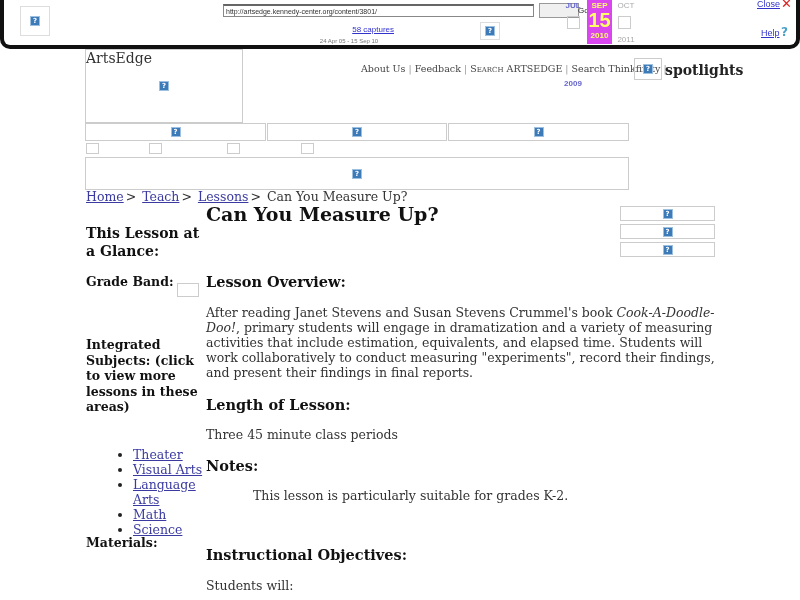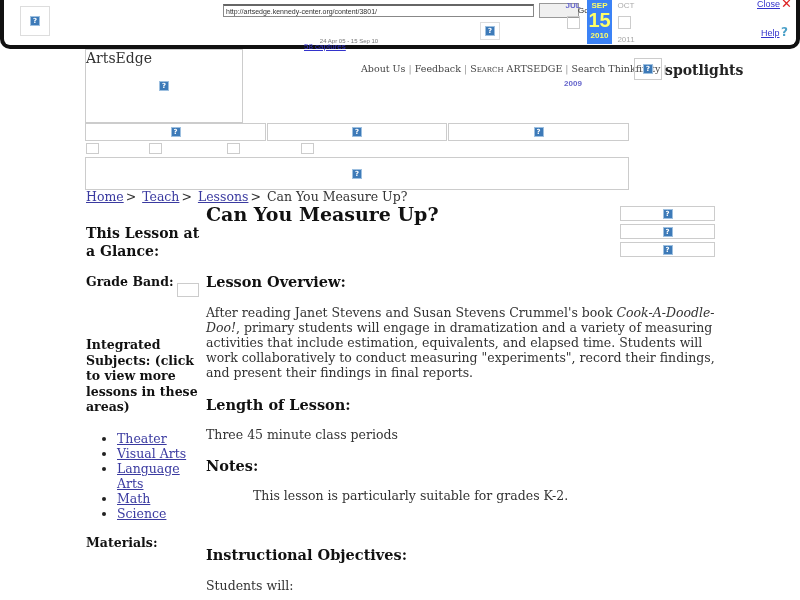--- a/index.html
+++ b/index.html
@@ -34,36 +34,36 @@
     position: absolute; left: 219px; top: 10px; width: 311px; height: 13px;
     border: 1px solid #888; border-top: 2px solid #666; font-size: 7px; line-height: 11px;
     padding-left: 2px; color: #333; background: #fff;
     font-family: "Liberation Sans", sans-serif;
   }
   .wb-go {
     position: absolute; left: 535px; top: 9px; width: 18px; height: 15px;
     border: 1px solid #999; background: #f0f0f0; font-size: 8px; line-height: 13px; text-align: center; padding-left: 38px;
   }
   .wb-captures {
-    position: absolute; left: 300px; top: 31px; width: 90px; text-align: left;
-    font-size: 8px; color: #33c; text-decoration: underline; margin-top: 17px;
+    position: absolute; left: 300px; top: 31px; width: 90px; text-align: right;
+    font-size: 8px; color: #33c; text-decoration: underline;
   }
   .wb-range {
     position: absolute; left: 300px; top: 44px; width: 90px; text-align: center;
     font-size: 6px; color: #777;
   }
   .wb-qbox {
     position: absolute; left: 476px; top: 28px; width: 20px; height: 18px;
     border: 1px solid #ddd; display: flex; align-items: center; justify-content: center;
   }
   .wb-month { position: absolute; top: 7px; font-size: 8px; font-weight: bold; width: 22px; text-align: center; }
   .wb-year { position: absolute; top: 41px; font-size: 8px; font-weight: bold; width: 22px; text-align: center; }
   .wb-empty { position: absolute; top: 22px; width: 13px; height: 13px; border: 1px solid #ccc; }
   .wb-cur {
-    position: absolute; left: 583px; top: 6px; width: 25px; height: 44px; background: #3b82f6;
+    position: absolute; left: 583px; top: 6px; width: 25px; height: 44px; background: #d946ef;
   }
   .wb-cur .m { color: #ff6; font-size: 8px; font-weight: bold; text-align: center; margin-top: 1px; }
   .wb-cur .d { color: #ff6; font-size: 20px; font-weight: bold; text-align: center; line-height: 20px; }
   .wb-cur .y { color: #ff6; font-size: 8px; font-weight: bold; text-align: center; margin-top: 1px; }
   .wb-close { position: absolute; left: 753px; top: 5px; font-size: 9px; color: #33c; text-decoration: underline; }
   .wb-x { position: absolute; left: 777px; top: 2px; color: #d22; font-size: 13px; font-weight: bold; font-family: "DejaVu Sans", sans-serif; }
   .wb-help { position: absolute; left: 757px; top: 34px; font-size: 9px; color: #33c; text-decoration: underline; }
   .wb-qm { position: absolute; left: 777px; top: 31px; color: #4aa0c8; font-size: 12px; font-weight: bold; font-family: "DejaVu Sans", sans-serif; }
 
   
@@ -76,21 +76,21 @@
   .spot-label { position: absolute; left: 665px; top: 62px; font-size: 14px; font-weight: bold; color: #222; }
   .small-box { position: absolute; top: 143px; width: 13px; height: 11px; border: 1px solid #ccc; }
 
   .crumbs { position: absolute; left: 86px; top: 189px; font-size: 12.5px; color: #333; white-space: nowrap; }
   .crumbs .gt { color: #333; margin: 0 2px; }
   .title { position: absolute; left: 206px; top: 203px; font-size: 19px; font-weight: bold; color: #111; white-space: nowrap; }
   .glance { position: absolute; left: 86px; top: 224px; width: 125px; font-size: 14px; font-weight: bold; line-height: 18px; color: #111; }
   .grade { position: absolute; left: 86px; top: 274px; font-size: 12.5px; font-weight: bold; color: #111; text-align: center; }
   .grade-box { position: absolute; left: 177px; top: 283px; width: 22px; height: 14px; border: 1px solid #ccc; }
   .integ { position: absolute; left: 86px; top: 337px; width: 120px; font-size: 12.5px; font-weight: bold; line-height: 15.5px; color: #111; }
-  .subjects { position: absolute; left: 104px; top: 431px; margin: 0; padding-left: 13px; font-size: 12.5px; line-height: 15px; width: 100px; }
+  .subjects { position: absolute; left: 104px; top: 431px; margin: 16px; padding-left: 13px; font-size: 12.5px; line-height: 15px; width: 100px; }
   .subjects li { margin: 0; }
   .materials { position: absolute; left: 86px; top: 535px; font-size: 12.5px; font-weight: bold; color: #111; }
 
   .h2 { position: absolute; left: 206px; font-size: 14.5px; font-weight: bold; color: #111; white-space: nowrap; }
   .p { position: absolute; left: 206px; font-size: 12.5px; color: #333; line-height: 15px; }
 </style>
 </head>
 <body>
 
 <div class="wb">

